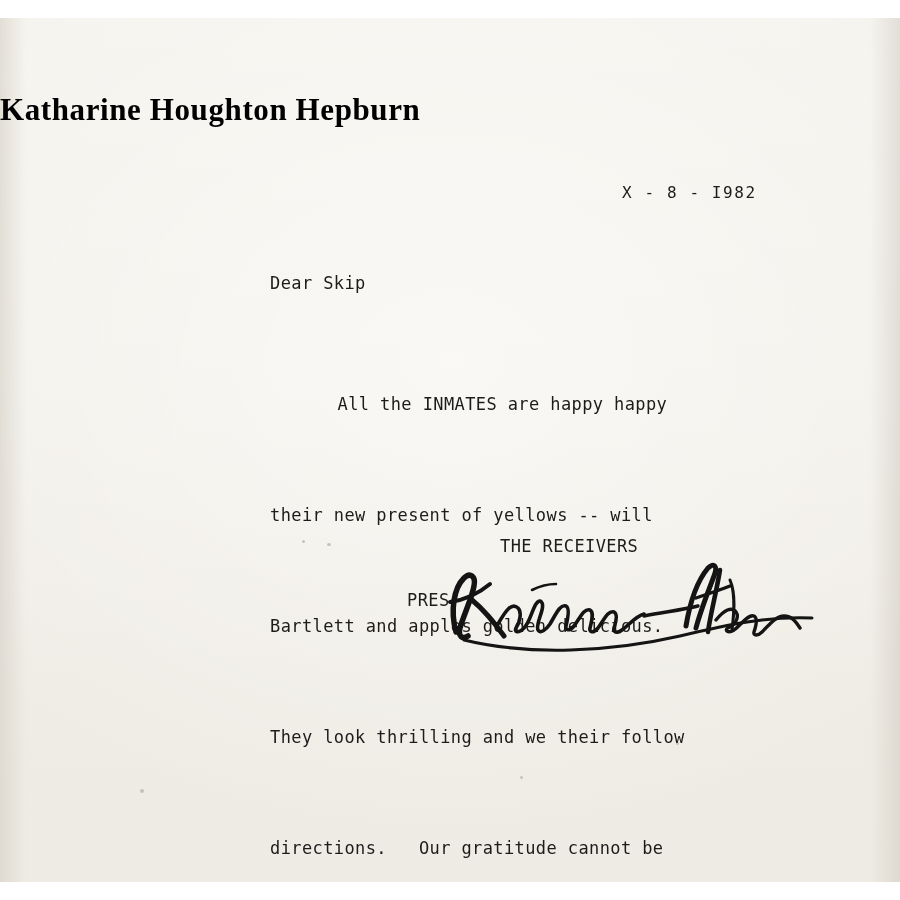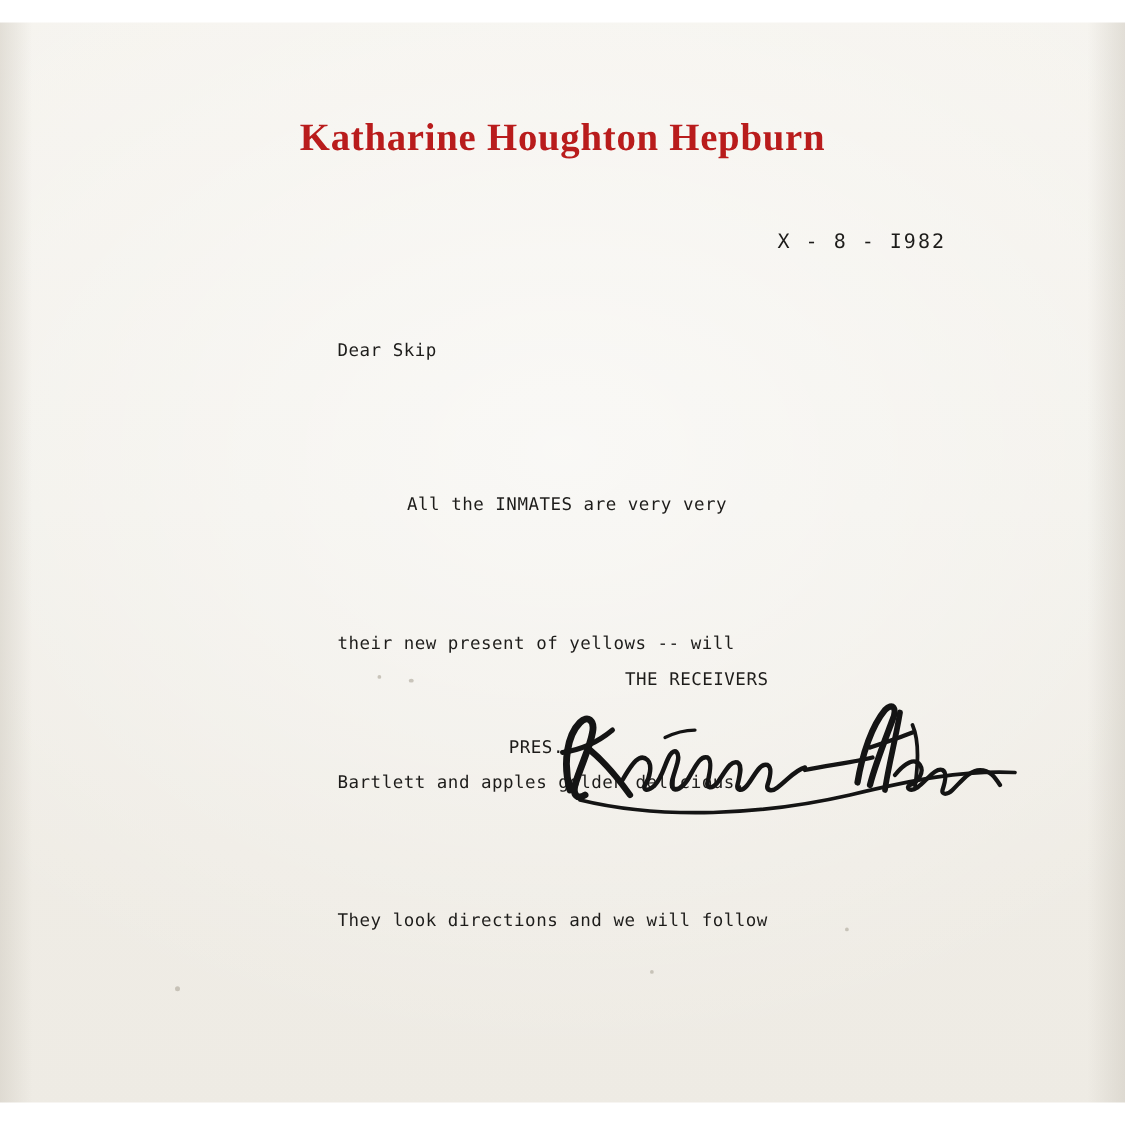--- a/index.html
+++ b/index.html
@@ -61,33 +61,32 @@
     right: 0; top: 0; bottom: 0; width: 30px;
     background: linear-gradient(270deg, rgba(205,200,190,0.5), rgba(205,200,190,0));
   }
 
   
   #letterhead {
     position: absolute;
     top: 92px;
     left: 0;
     width: 900px;
-    text-align: center;
     font-family: "Liberation Serif", serif;
     font-weight: bold;
     font-size: 31px;
     letter-spacing: 0.6px;
-    color: #b91c1c;
+    color: #000000;
     white-space: nowrap;
   }
 
   
   .tw {
     font-family: "DejaVu Sans Mono", monospace;
-    font-size: 14px;
+    font-size: 17px;
     color: #1d1c1a;
     letter-spacing: 0.4px;
     white-space: pre;
   }
 
   #date-line {
     position: absolute;
     top: 183px;
     left: 578px;
     font-size: 16px;
@@ -157,24 +156,25 @@
     <div class="speck" style="left:520px; top:776px; width:3px; height:3px;"></div>
     <div class="speck" style="left:676px; top:742px; width:3px; height:3px;"></div>
 
     <div id="letterhead">Katharine Houghton Hepburn</div>
 
     <div id="date-line" class="tw">X - 8 - I982</div>
 
     <div id="salutation" class="tw">Dear Skip</div>
 
     <div id="body-block" class="tw">
-      <span class="ln indent">All the INMATES are very very</span>
+      <span class="ln indent">All the INMATES are happy happy</span>
       <span class="ln">their new present of yellows -- will</span>
       <span class="ln">Bartlett and apples golden delicious.</span>
-      <span class="ln">They look directions and we will follow</span>
+      <span class="ln">They look thrilling and we their follow</span>
+      <span class="ln">directions.   Our gratitude cannot be</span>
       
     </div>
 
     <div id="closing-title" class="tw">THE RECEIVERS</div>
 
     <div id="pres-label" class="tw">PRES.</div>
 
     <svg id="signature" viewBox="0 0 400 120">
       <g fill="none" stroke="#141414" stroke-linecap="round" stroke-linejoin="round">
 

